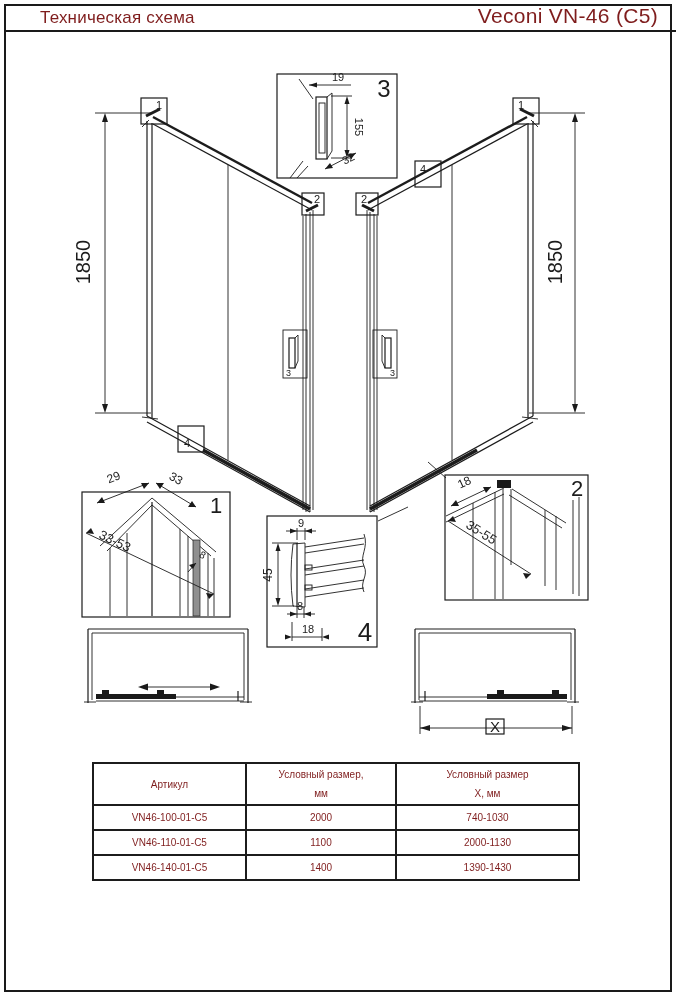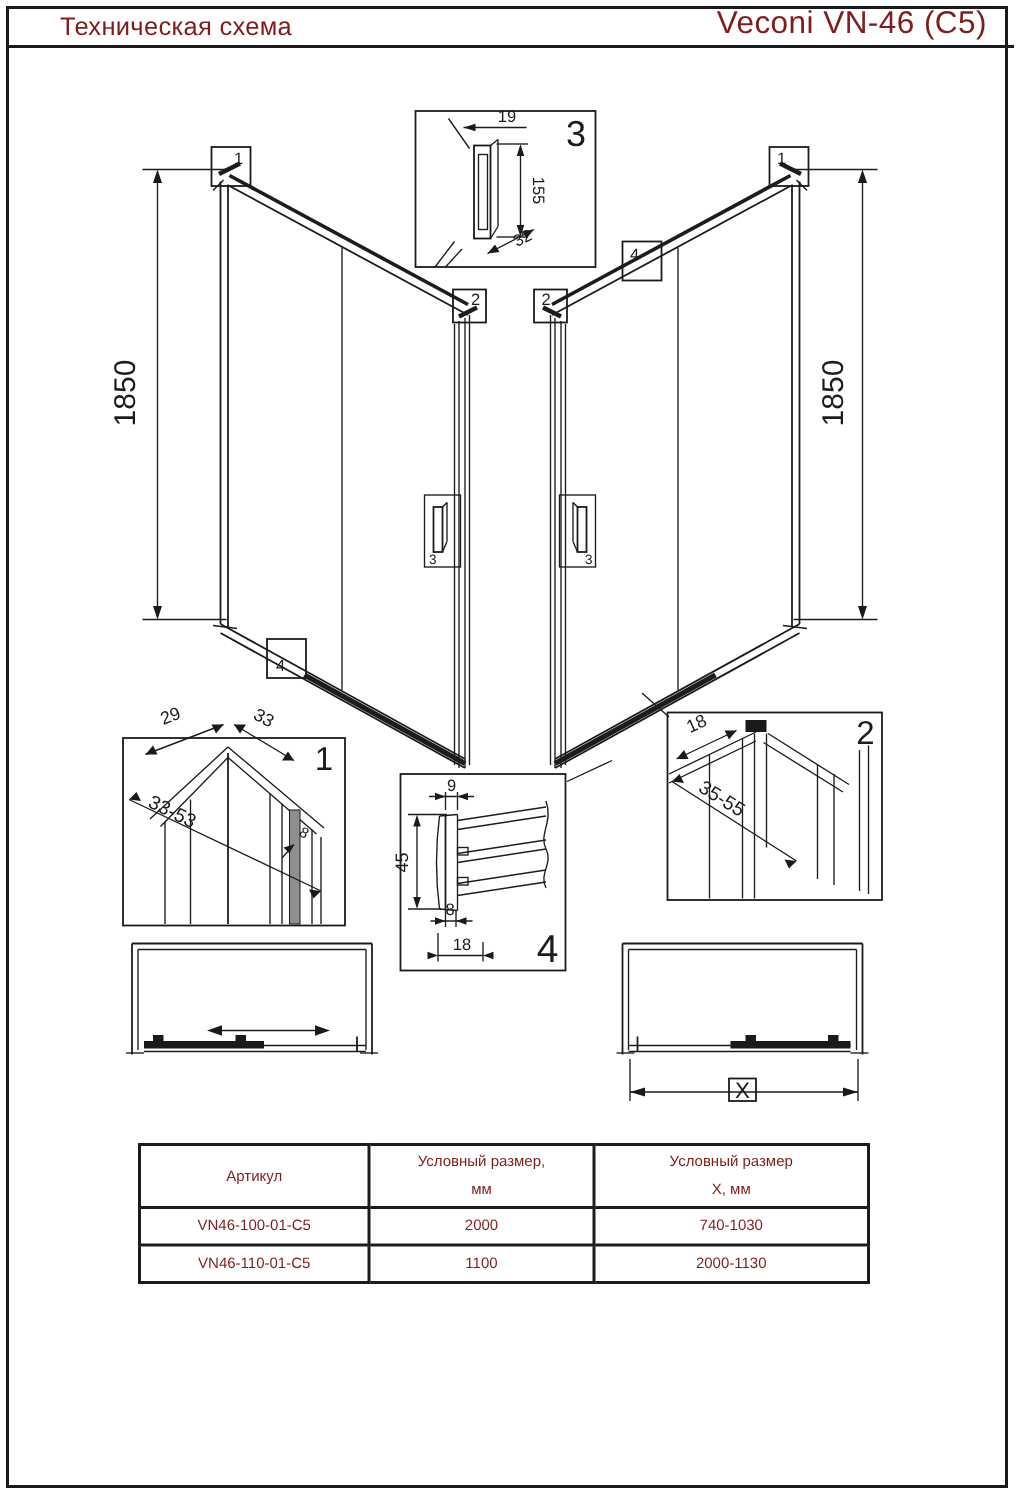--- a/index.html
+++ b/index.html
@@ -360,15 +360,20 @@
     <tr>
       <td>VN46-100-01-C5</td>
       <td>2000</td>
       <td>740-1030</td>
     </tr>
     <tr>
       <td>VN46-110-01-C5</td>
       <td>1100</td>
       <td>2000-1130</td>
     </tr>
+    <tr>
+      <td>VN46-140-01-C5</td>
+      <td>1400</td>
+      <td>1390-1430</td>
+    </tr>
   </tbody>
     </table>
 </div>
 
 </body></html>

